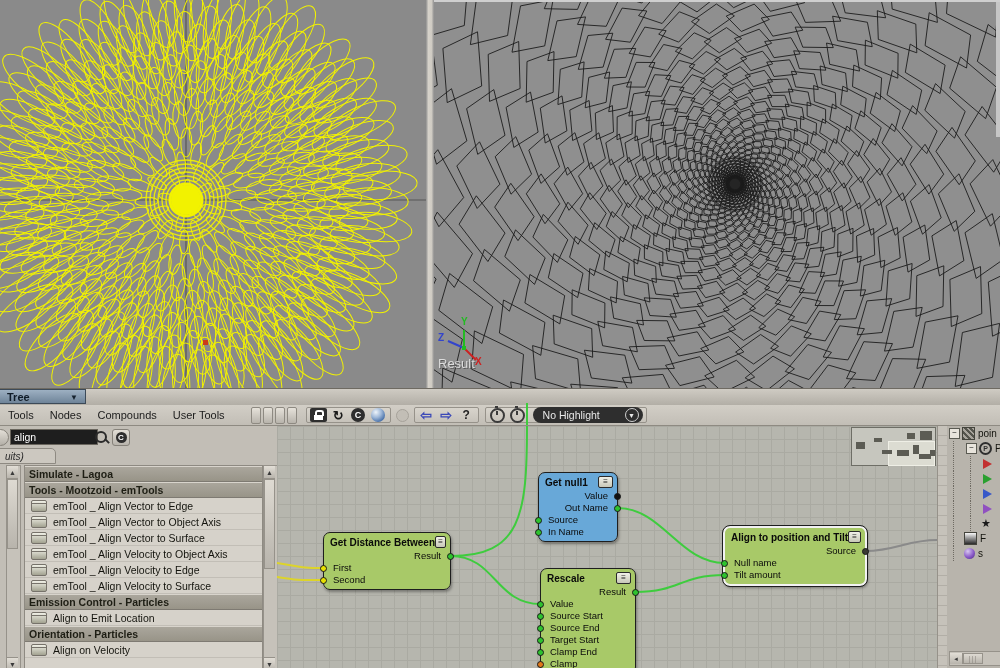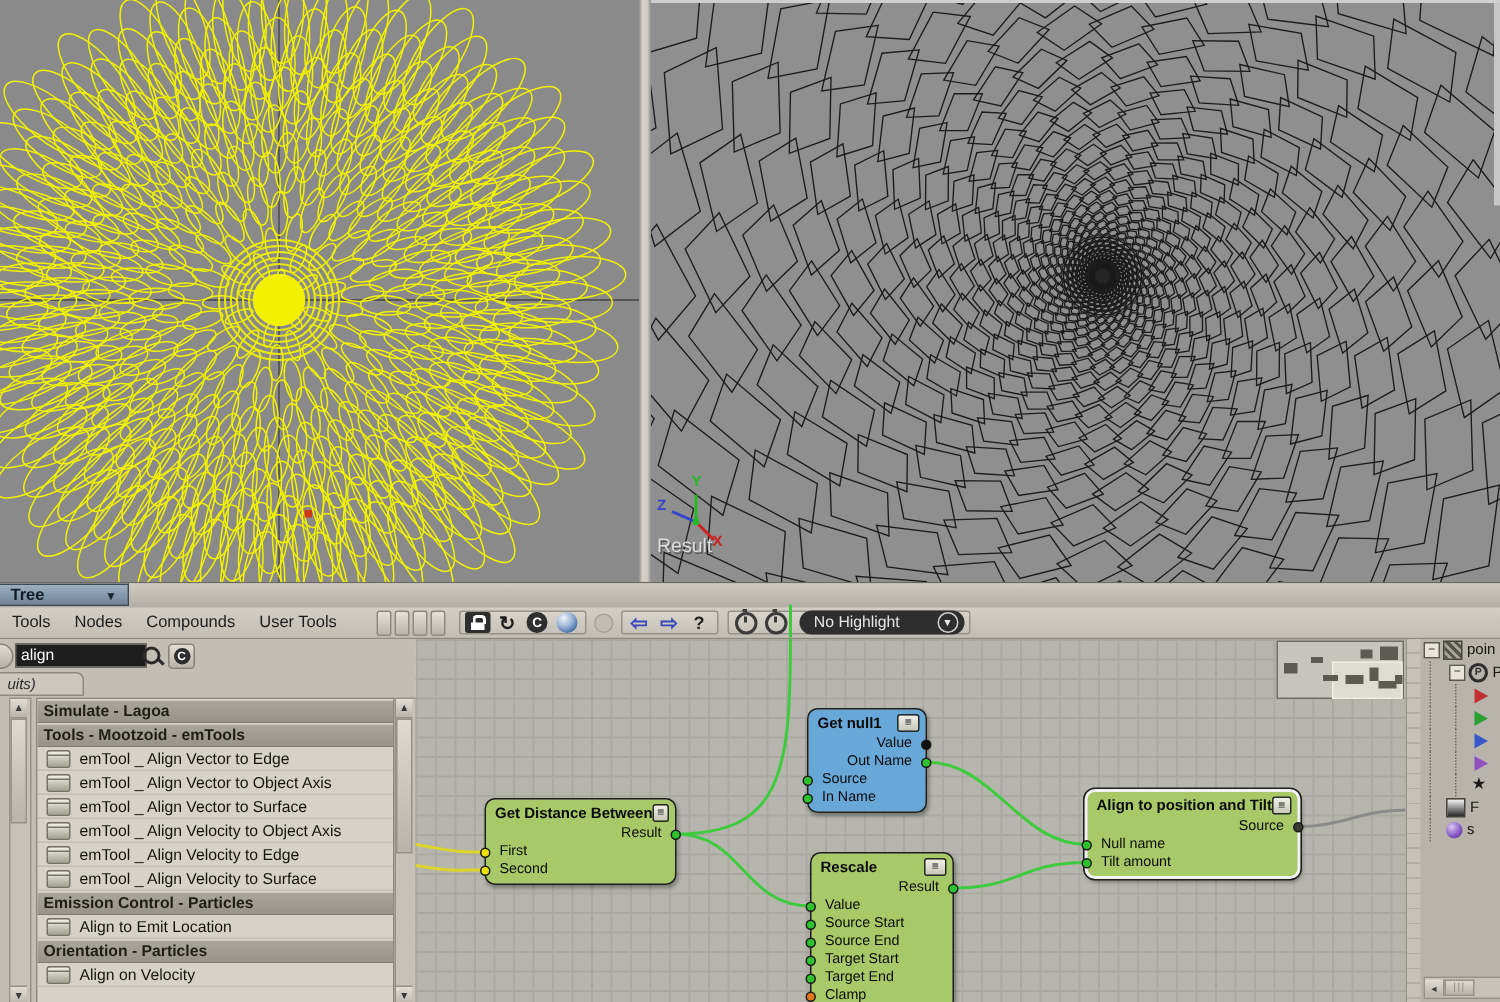--- a/index.html
+++ b/index.html
@@ -1555,21 +1555,21 @@
           <div class="node" style="left: 263px; top: 142px; width: 94px; background: linear-gradient(rgb(168, 201, 104), rgb(168, 201, 104));">
             <div class="nt">
               <span>Rescale</span>
               <span class="nmenu">≡</span>
             </div>
             <div class="nrow out"><span>Result</span><span class="pdot pd-green"></span></div>
             <div class="nrow in"><span>Value</span><span class="pdot pd-green"></span></div>
             <div class="nrow in"><span>Source Start</span><span class="pdot pd-green"></span></div>
             <div class="nrow in"><span>Source End</span><span class="pdot pd-green"></span></div>
             <div class="nrow in"><span>Target Start</span><span class="pdot pd-green"></span></div>
-            <div class="nrow in"><span>Target End</span><span class="pdot pd-green"></span></div>
+            <div class="nrow in"><span>Clamp End</span><span class="pdot pd-green"></span></div>
             <div class="nrow in"><span>Clamp</span><span class="pdot pd-orange"></span></div>
           </div>
           <div class="node selected" style="left: 446px; top: 100px; width: 140px; background: linear-gradient(rgb(168, 201, 104), rgb(168, 201, 104));">
             <div class="nt">
               <span>Align to position and Tilt</span>
               <span class="nmenu">≡</span>
             </div>
             <div class="nrow out"><span>Source</span><span class="pdot pd-dark"></span></div>
             <div class="nrow in"><span>Null name</span><span class="pdot pd-green"></span></div>
             <div class="nrow in"><span>Tilt amount</span><span class="pdot pd-green"></span></div>

